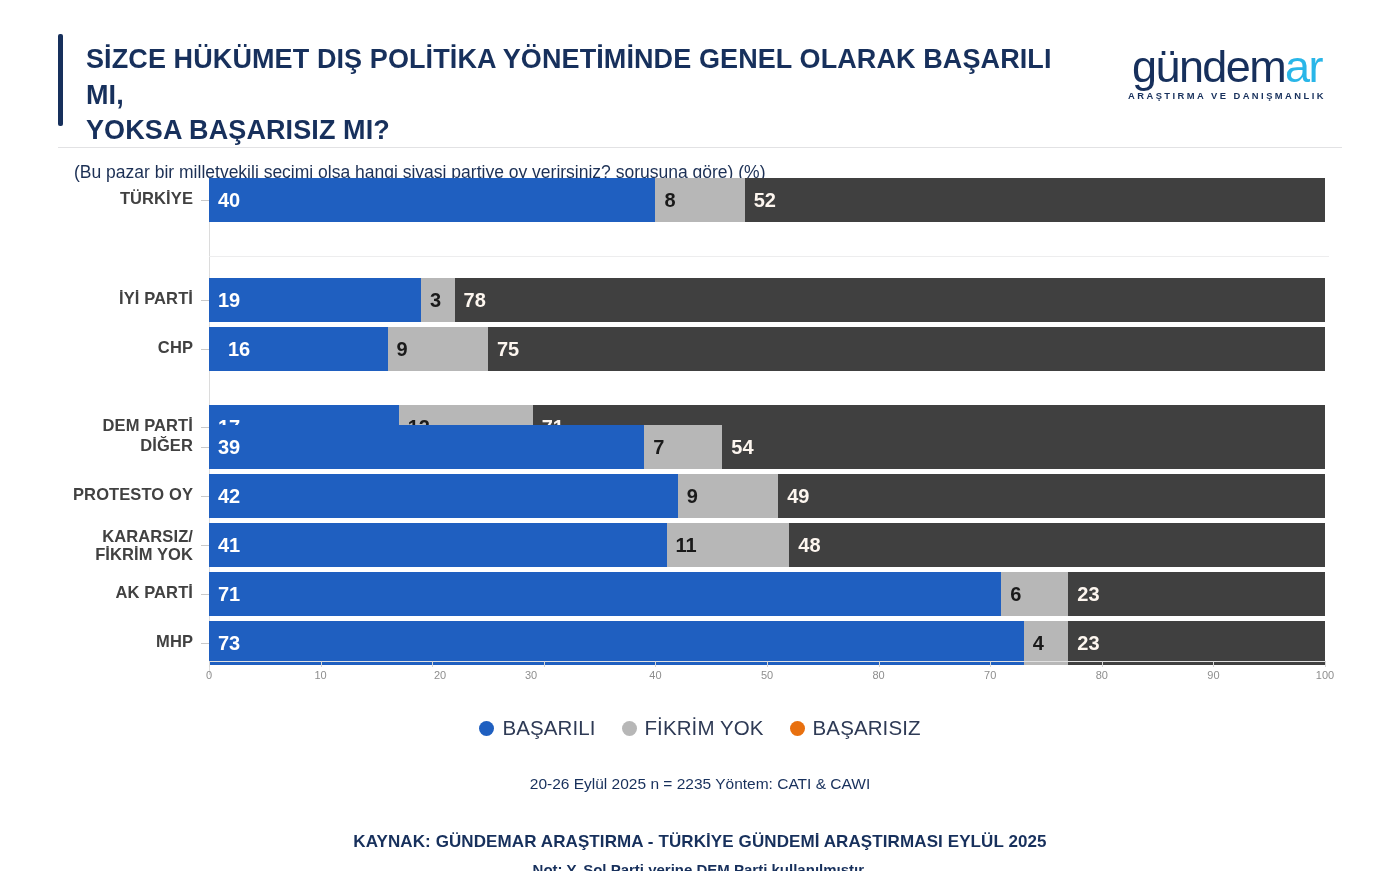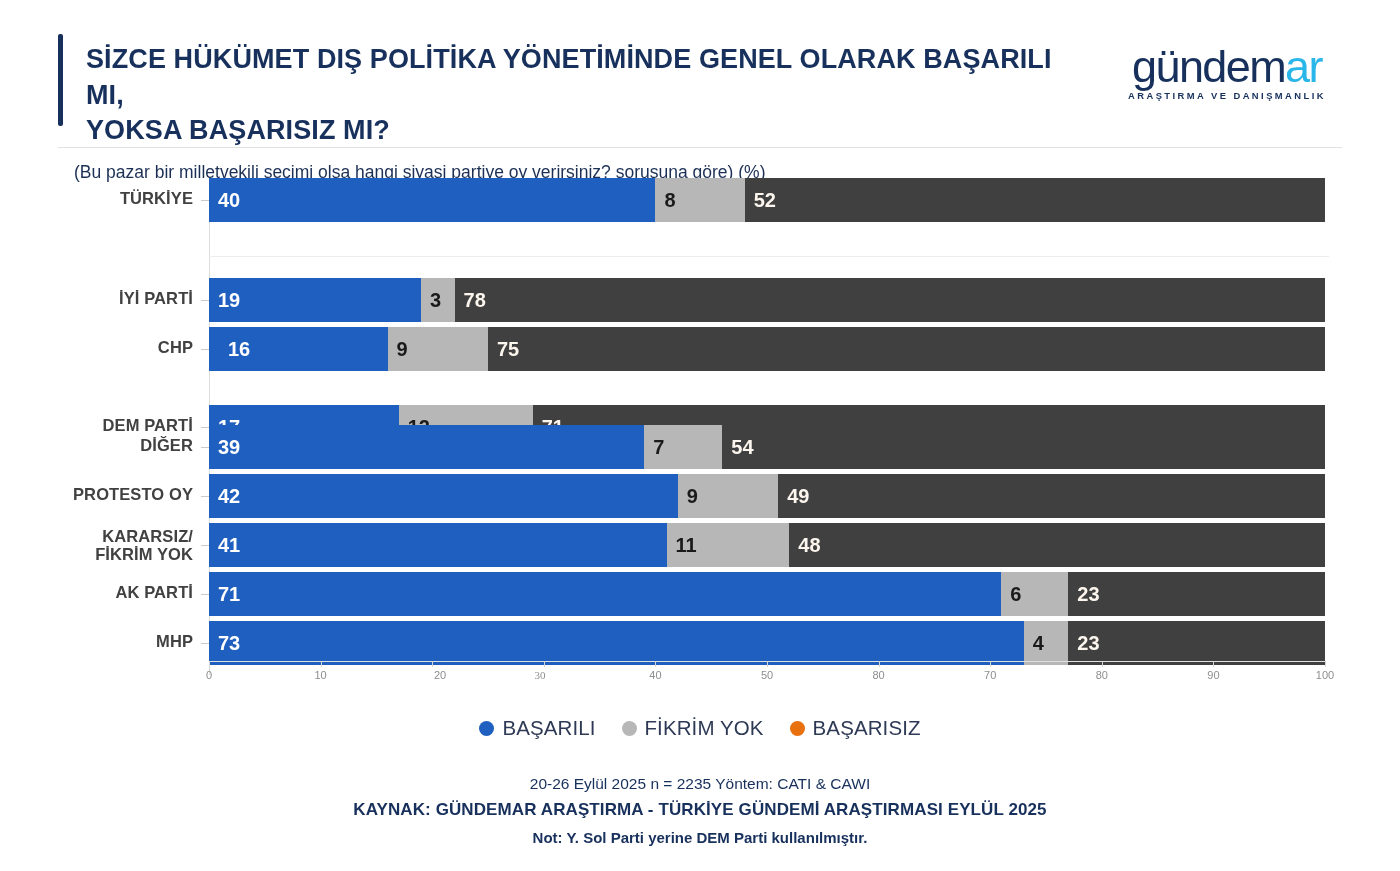--- a/index.html
+++ b/index.html
@@ -240,20 +240,21 @@
   .footer-meta {
     font-size: 15.5px;
     font-weight: normal;
     line-height: 1.5;
   }
   .footer-source {
     font-size: 17px;
     font-weight: bold;
     line-height: 1.75;
     letter-spacing: 0.1px;
+    margin-top: 32px;
   }
   .footer-note {
     font-size: 15px;
     font-weight: bold;
     line-height: 1.75;
   }
 </style>
 </head>
 <body>
 
@@ -419,21 +420,21 @@
   <div class="xaxis">
     <div class="xaxis-line"></div>
     <div id="xticks-container">
         <div class="xtick" style="left: 0px;"></div>
         <div class="xlabel" style="left: 0px;">0</div>
         <div class="xtick" style="left: 111.6px;"></div>
         <div class="xlabel" style="left: 111.6px;">10</div>
         <div class="xtick" style="left: 223.2px;"></div>
         <div class="xlabel" style="left: 231px;">20</div>
         <div class="xtick" style="left: 334.8px;"></div>
-        <div class="xlabel" style="left: 331px; font-family: Liberation Serif, serif;">30</div>
+        <div class="xlabel" style="left: 322px;">30</div>
         <div class="xtick" style="left: 446.4px;"></div>
         <div class="xlabel" style="left: 446.4px;">40</div>
         <div class="xtick" style="left: 558px;"></div>
         <div class="xlabel" style="left: 558px;">50</div>
         <div class="xtick" style="left: 669.6px;"></div>
         <div class="xlabel" style="left: 669.6px;">80</div>
         <div class="xtick" style="left: 781.2px;"></div>
         <div class="xlabel" style="left: 781.2px;">70</div>
         <div class="xtick" style="left: 892.8px;"></div>
         <div class="xlabel" style="left: 892.8px;">80</div>

